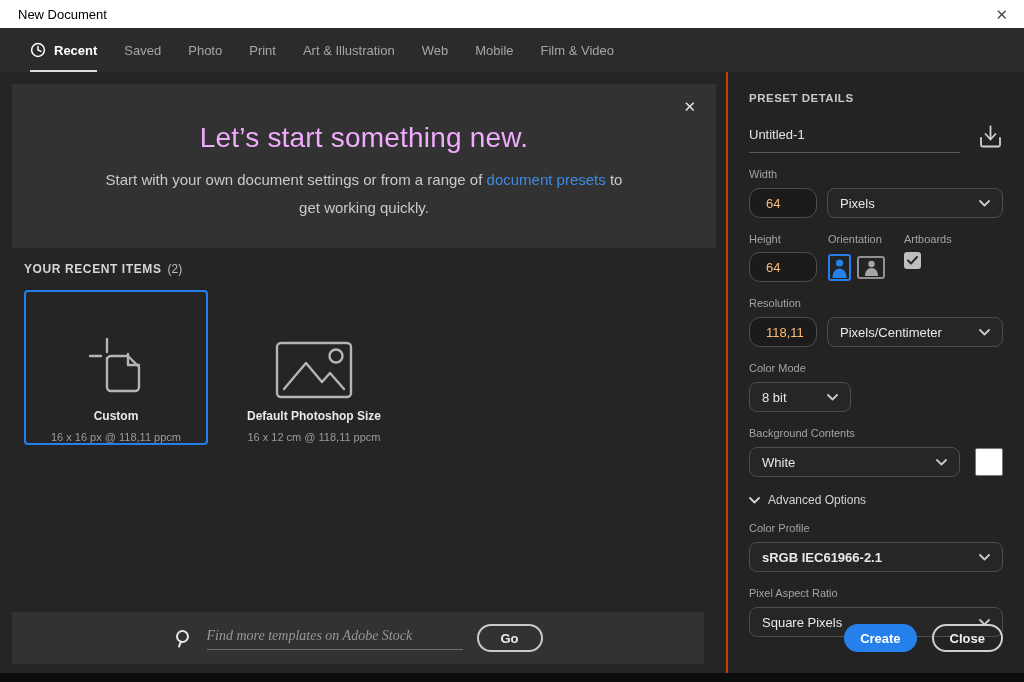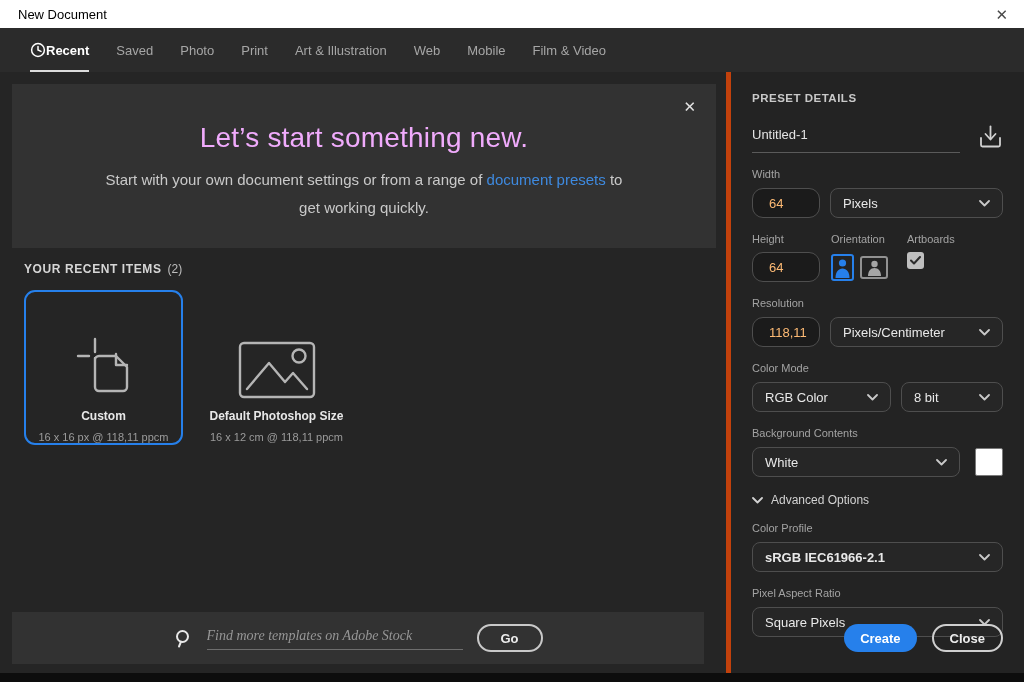--- a/index.html
+++ b/index.html
@@ -14,51 +14,51 @@
     justify-content:space-between; padding:0 16px 0 18px;
   }
   .titlebar .title { font-size:13px; color:#000000; }
   .titlebar .close { font-size:15px; color:#4a4a4a; cursor:default; line-height:1; }
   
   .tabbar {
     height:44px; background:#2b2b2b; display:flex; align-items:stretch;
     padding:0 30px; gap:27px;
   }
   .tab {
-    display:flex; align-items:center; font-size:13px; color:#a6a6a6;
+    display:flex; align-items:center; gap:8px; font-size:13px; color:#a6a6a6;
     border-bottom:2px solid transparent; padding-top:2px;
   }
   .tab.active { color:#ffffff; font-weight:bold; border-bottom-color:#dcdcdc; }
   
   .body { display:flex; height:610px; }
   .main { position:relative; width:726px; background:#252525; }
   .sidebar {
     position:relative; width:298px; background:#232323;
-    border-left:5px solid #c2410c; padding:0 21px;
+    border-left:2px solid #c2410c; padding:0 21px;
   }
   
   .banner {
     position:absolute; left:12px; top:12px; width:704px; height:164px;
     background:#323232; text-align:center;
   }
   .banner .banner-close {
     position:absolute; right:20px; top:14px; font-size:15px; color:#e3e3e3;
   }
   .banner h1 { margin-top:38px; font-size:28px; font-weight:400; color:#f0abfc; letter-spacing:0.2px; }
   .banner p { width:540px; margin:12px auto 0; font-size:15px; line-height:1.85; color:#c9c9c9; }
   .banner p .link { color:#3e8ae0; }
   
   .section-heading {
     position:absolute; left:24px; top:190px; font-size:12px; font-weight:bold;
     color:#d6d6d6; letter-spacing:0.6px;
   }
   .section-heading .count { font-weight:normal; color:#bdbdbd; margin-left:6px; letter-spacing:0; }
   .cards { position:absolute; left:24px; top:218px; display:flex; gap:14px; }
   .card {
-    width:159px; height:155px; border:2px solid transparent; border-radius:11px;
+    width:184px; height:155px; border:2px solid transparent; border-radius:4px;
     display:flex; flex-direction:column; align-items:center; text-align:center;
   }
   .card.selected { border-color:#2680eb; }
   .card .art { height:88px; margin-top:24px; display:flex; align-items:flex-end; justify-content:center; }
   .card .card-title { font-size:12px; font-weight:bold; color:#e8e8e8; margin-top:10px; }
   .card .card-sub { font-size:11px; color:#9b9b9b; margin-top:8px; }
   
   .search-strip {
     position:absolute; left:12px; top:540px; width:692px; height:52px;
     background:#323232; display:flex; align-items:center; justify-content:center; gap:14px;
@@ -294,28 +294,20 @@
           <span>
             <svg width="11" height="7" viewBox="0 0 11 7" fill="none" stroke="#c9c9c9" stroke-width="1.8" stroke-linecap="round" stroke-linejoin="round">
                 <path d="M1 1 L5.5 5.5 L10 1"></path>
               </svg>
           </span>
         </div>
       </div>
 
       <div class="field-label">Color Mode</div>
       <div class="row">
-        <div class="dropdown dd-grow">
-          <span>RGB Color</span>
-          <span>
-            <svg width="11" height="7" viewBox="0 0 11 7" fill="none" stroke="#c9c9c9" stroke-width="1.8" stroke-linecap="round" stroke-linejoin="round">
-                <path d="M1 1 L5.5 5.5 L10 1"></path>
-              </svg>
-          </span>
-        </div>
         <div class="dropdown dd-small">
           <span>8 bit</span>
           <span>
             <svg width="11" height="7" viewBox="0 0 11 7" fill="none" stroke="#c9c9c9" stroke-width="1.8" stroke-linecap="round" stroke-linejoin="round">
                 <path d="M1 1 L5.5 5.5 L10 1"></path>
               </svg>
           </span>
         </div>
       </div>
 

